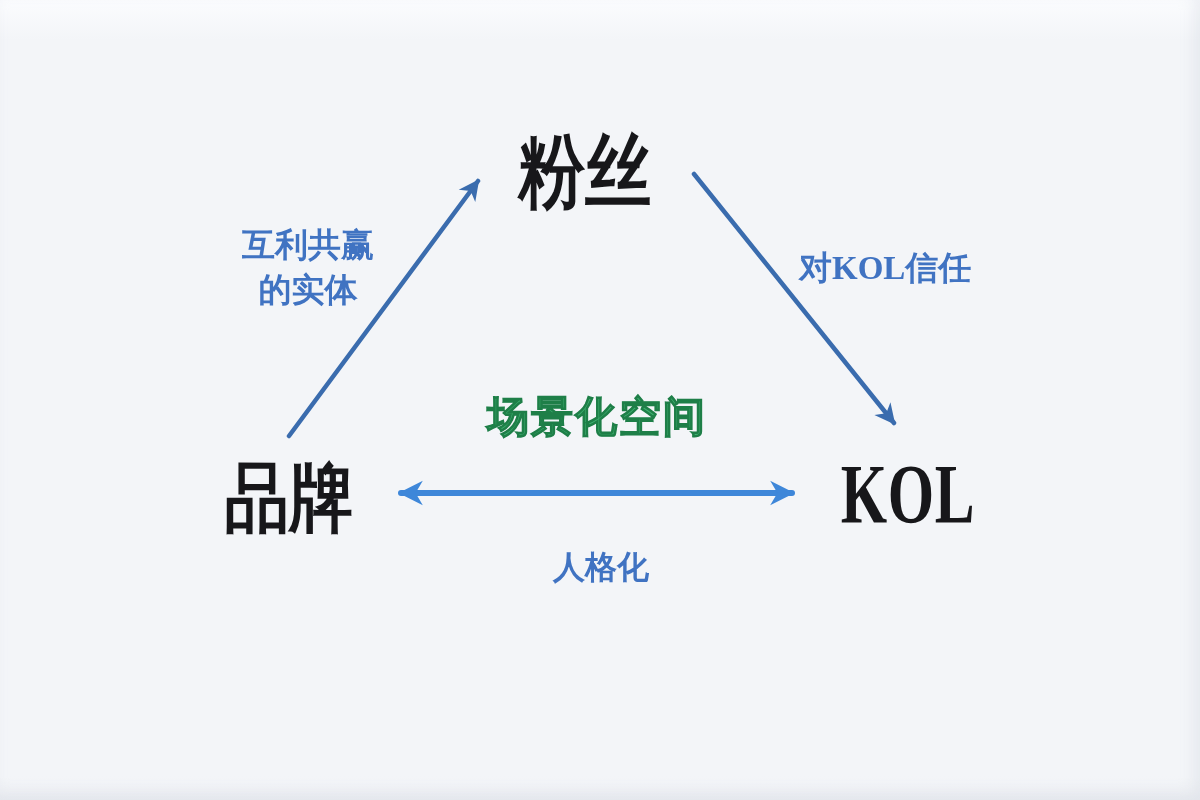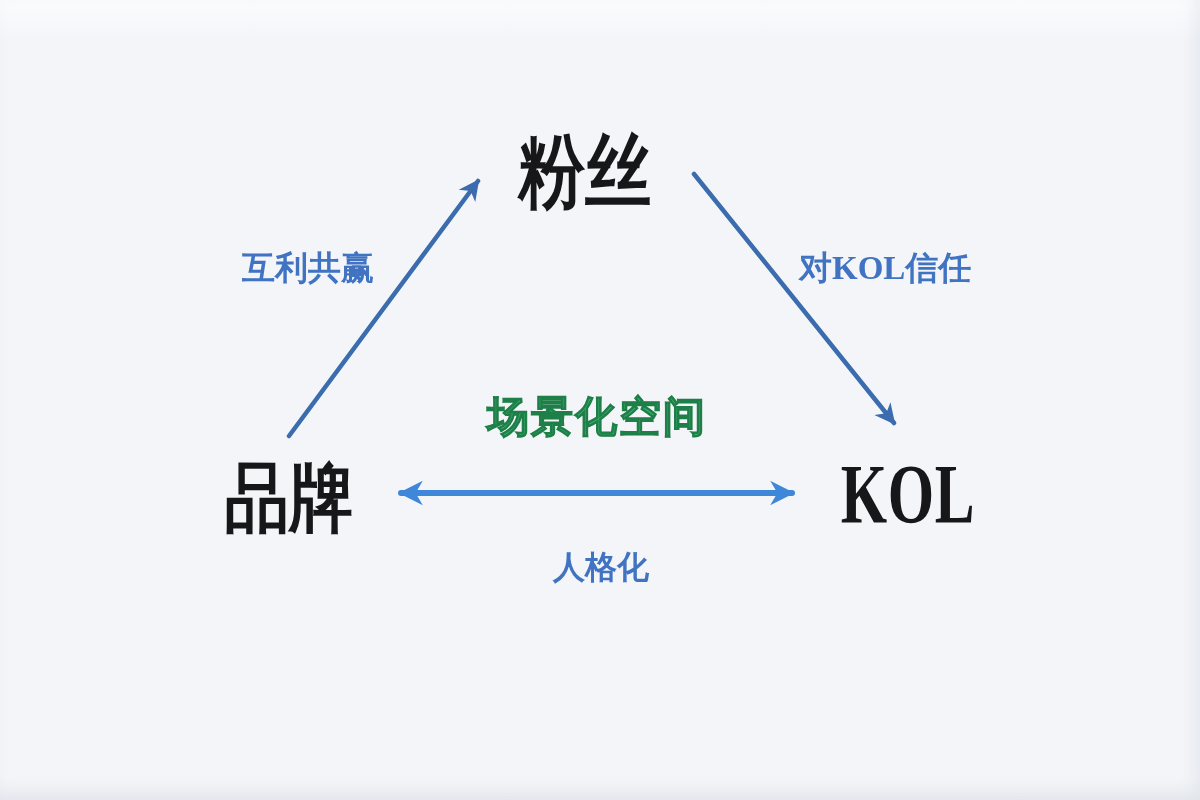--- a/index.html
+++ b/index.html
@@ -116,20 +116,21 @@
   </svg>
 
   <div class="node node-fans">粉丝</div>
 
   <div class="node node-brand">品牌</div>
 
   <div class="node node-kol">KOL</div>
 
   <div class="edge-label label-trust">
     <div>互利共赢</div>
+    <div>的实体</div>
   </div>
 
   <div class="edge-label label-koltrust">
     <div>对KOL信任</div>
   </div>
 
   <div class="label-scene">场景化空间</div>
 
   <div class="edge-label label-mutual">
     <div>人格化</div>

